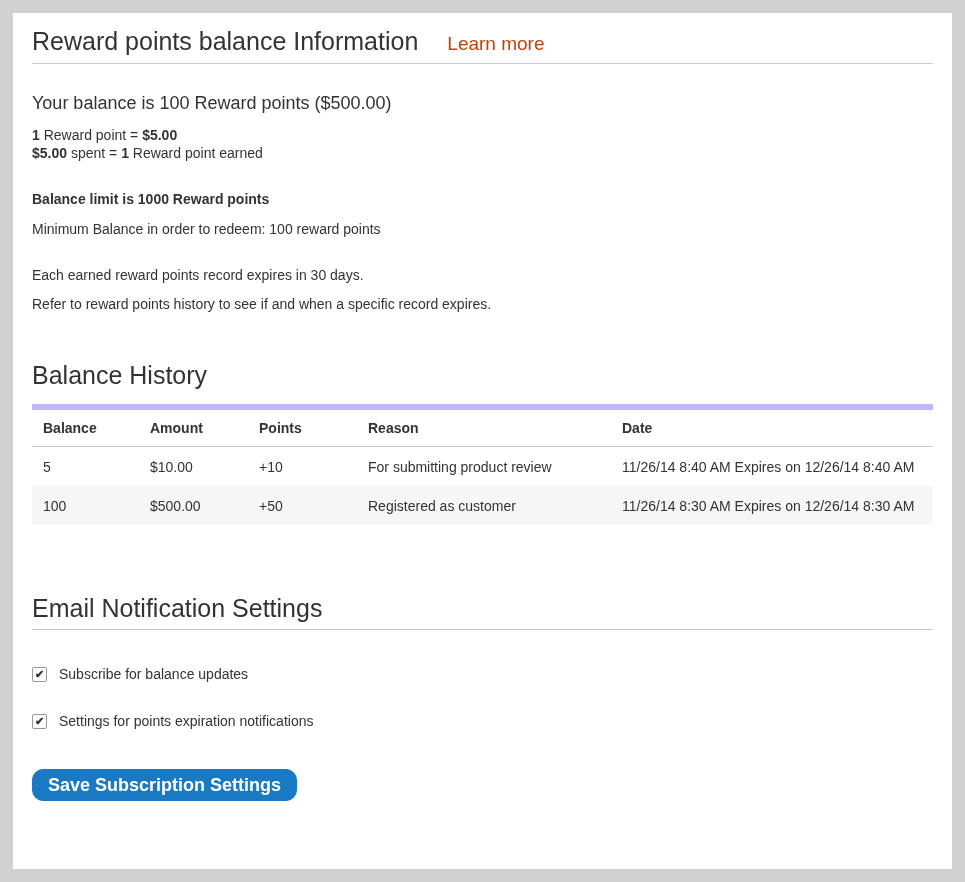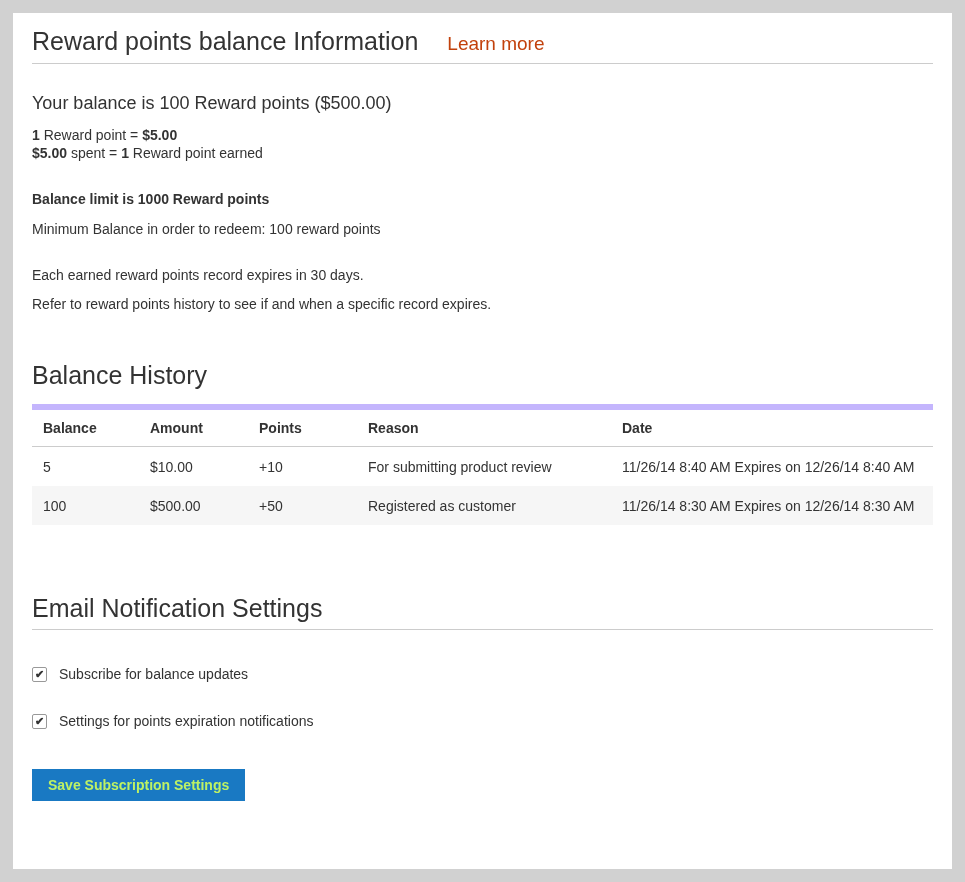--- a/index.html
+++ b/index.html
@@ -83,24 +83,24 @@
     display: inline-flex; align-items: center; justify-content: center;
     font-size: 11px; font-weight: 700; color: #333333;
     line-height: 1; cursor: pointer; flex: 0 0 auto;
   }
   .checkbox-label { line-height: 18px; cursor: pointer; }
 
   
   .save-button {
     margin: 39px 0 0 0;
     display: inline-block;
-    background: #1979c3; color: #bef264;
-    border: 1px solid #1979c3; border-radius: 0;
+    background: #1979c3; color: #ffffff;
+    border: 1px solid #1979c3; border-radius: 11px;
     font-family: "Liberation Sans", sans-serif;
-    font-size: 14px; font-weight: 700;
+    font-size: 18px; font-weight: 700;
     padding: 7px 15px; line-height: 16px;
     cursor: pointer;
   }
 </style>
 </head>
 <body>
 
 <div class="card">
   <div class="inner">
 

